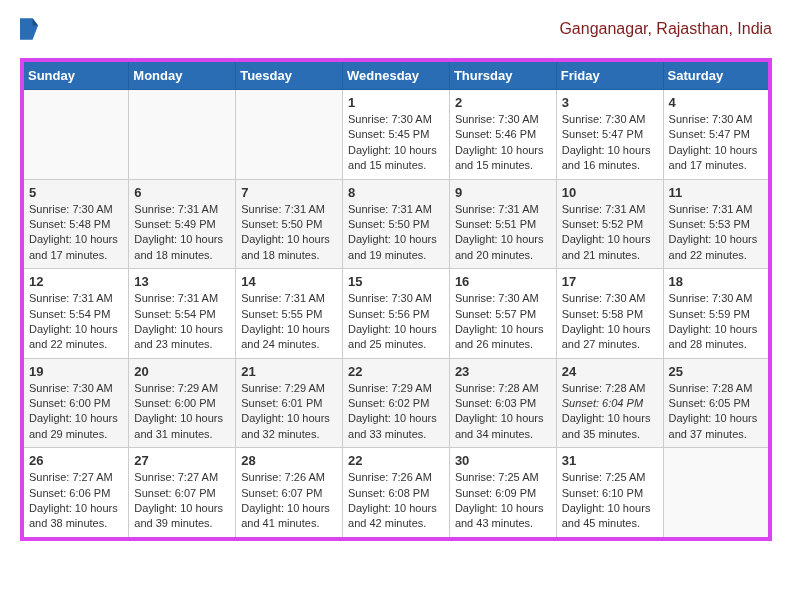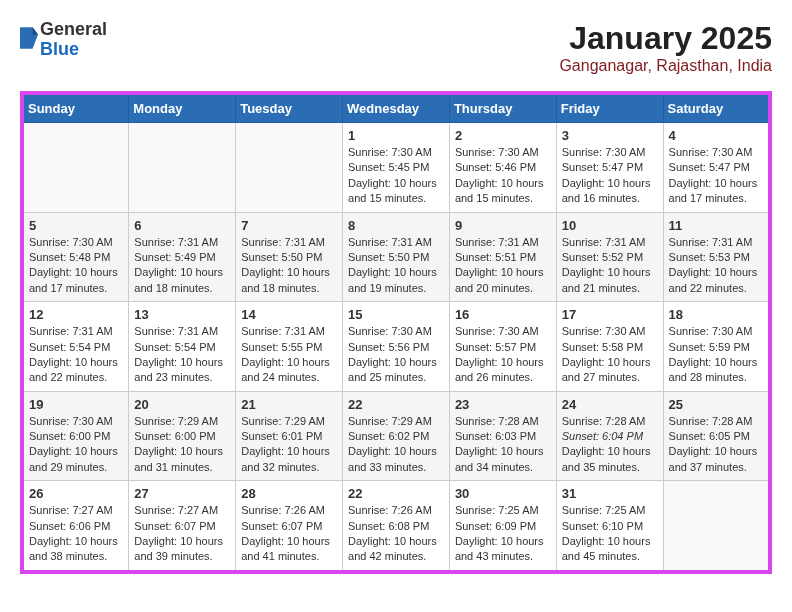--- a/index.html
+++ b/index.html
@@ -91,27 +91,22 @@
   </style>
 </head>
 <body>
 
 <div class="header">
   <div class="logo">
     <svg class="logo-icon" viewBox="0 0 20 24" xmlns="http://www.w3.org/2000/svg">
       <polygon points="0,0 14,0 20,8 14,24 0,24" fill="#2a6db5"></polygon>
       <polygon points="14,0 20,8 14,8" fill="#1a4f8a"></polygon>
     </svg>
-    <div class="logo-text">
-      <span class="logo-general">General</span>
-      <span class="logo-blue">Blue</span>
-    </div>
   </div>
   <div class="title-section">
-    <h1>January 2025</h1>
     <h2>Ganganagar, Rajasthan, India</h2>
   </div>
 </div>
 
 <table class="calendar">
   <thead>
     <tr>
     <th>Sunday</th>
         <th>Monday</th>
         <th>Tuesday</th>

